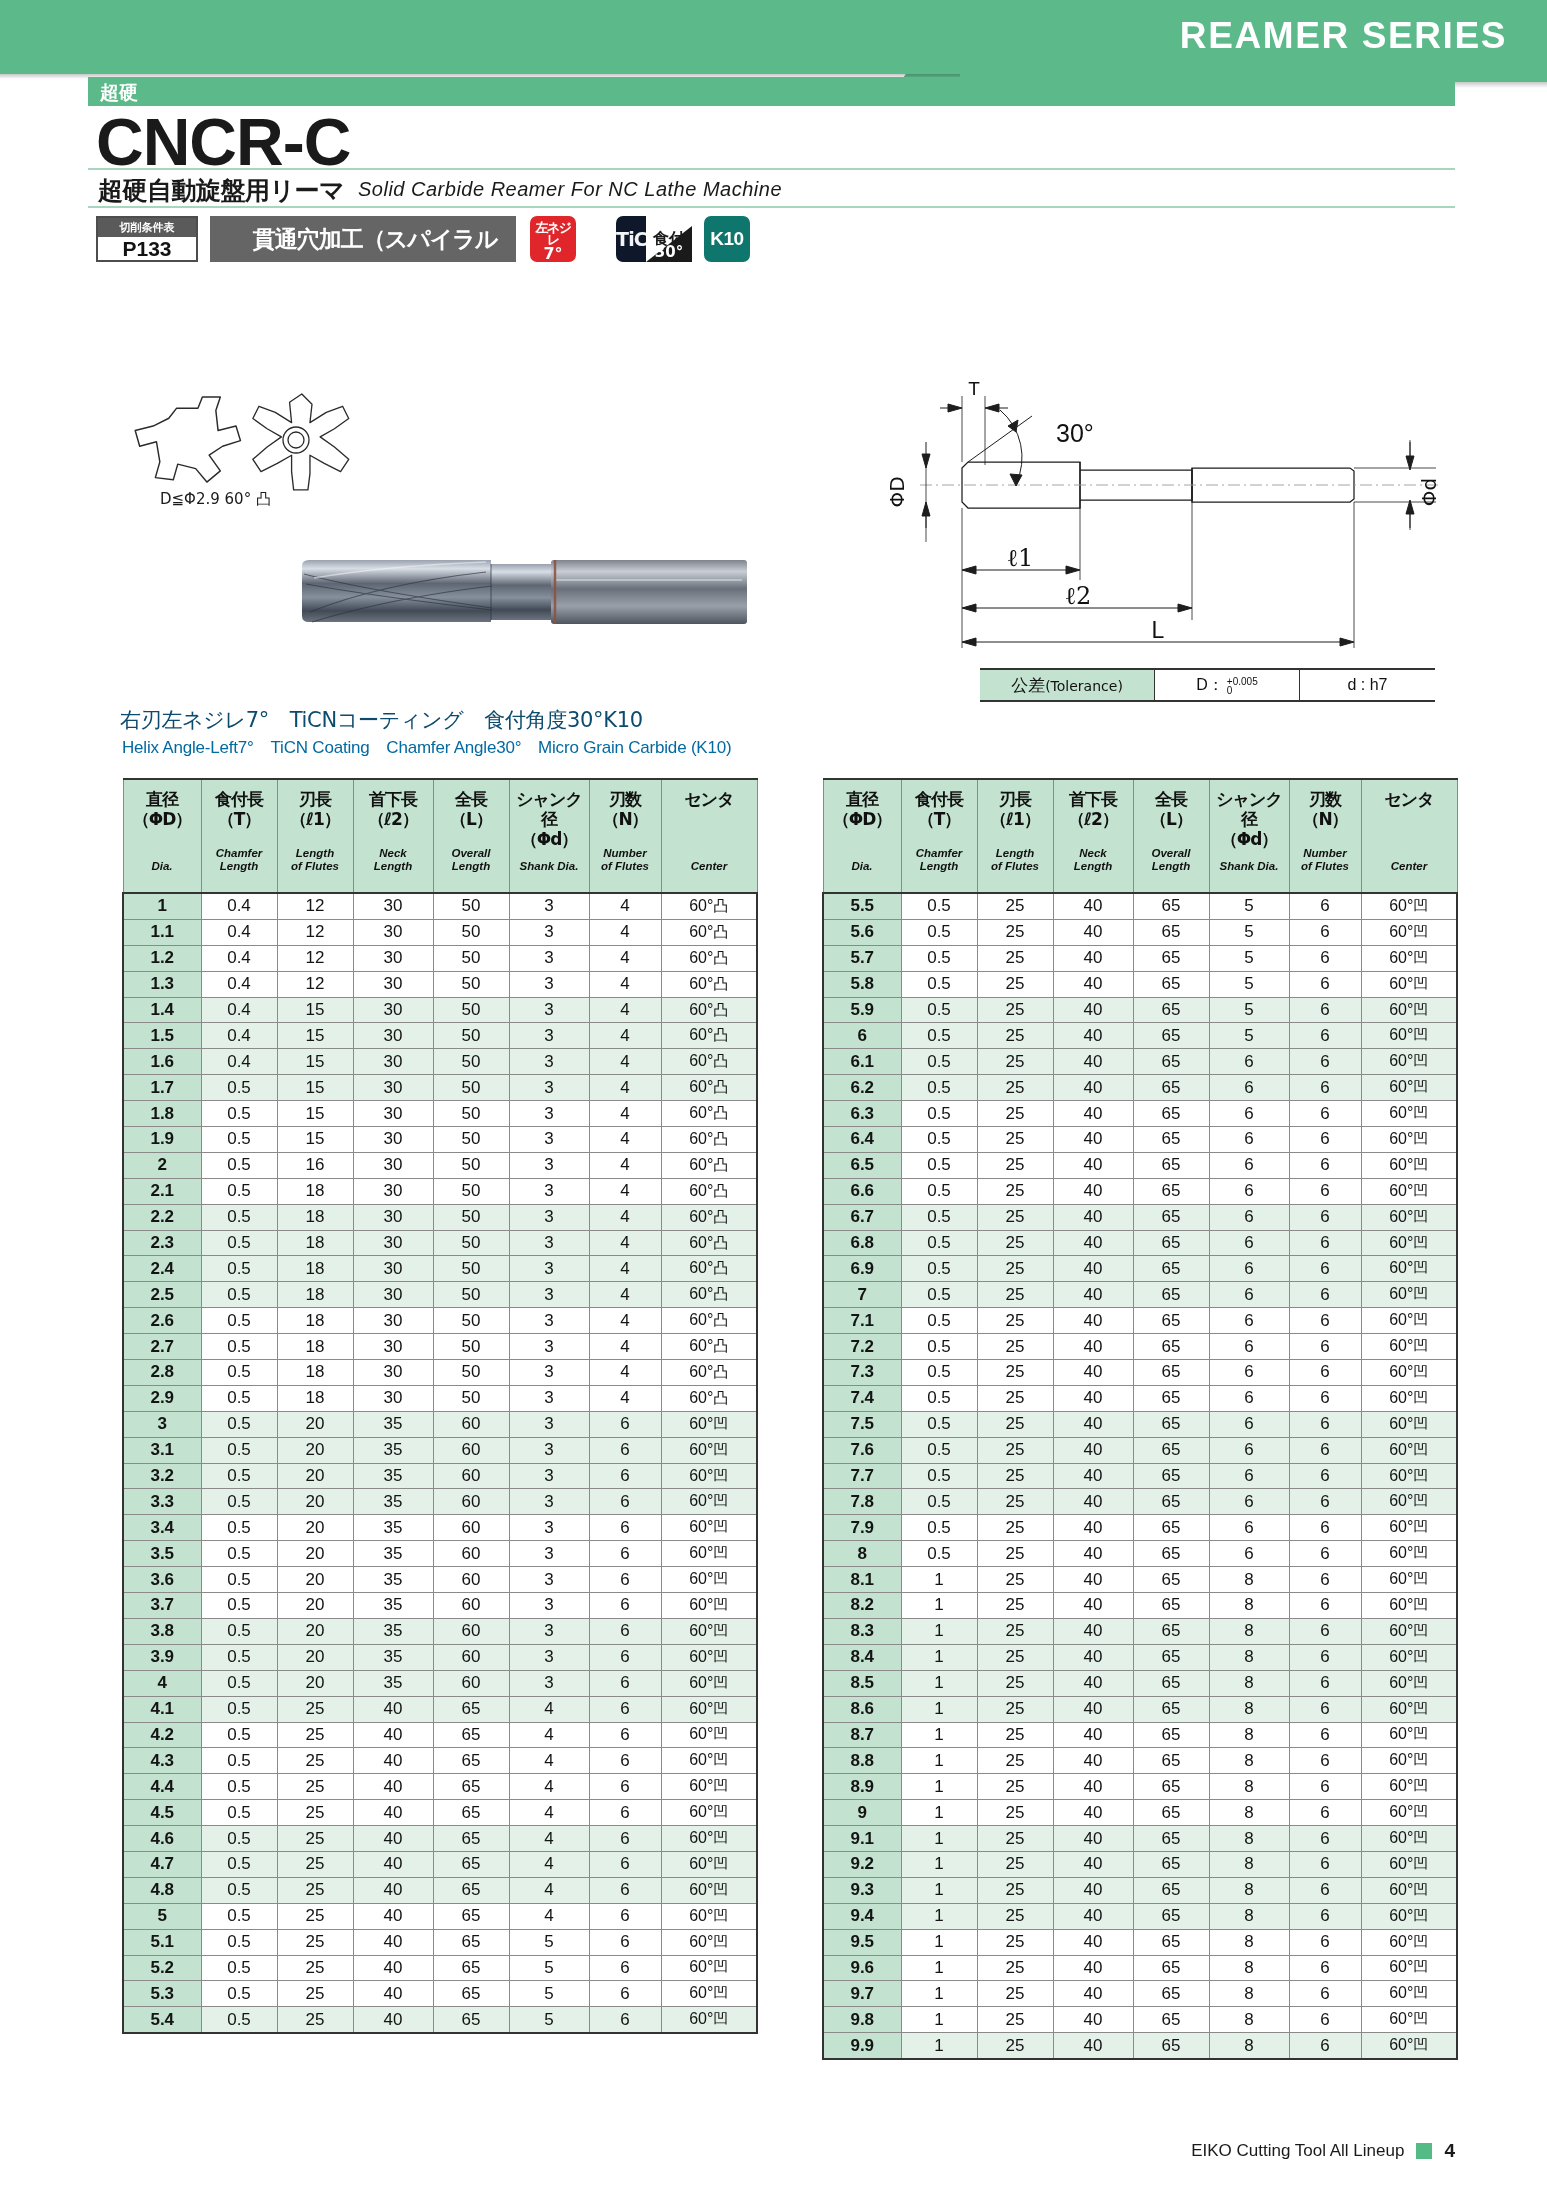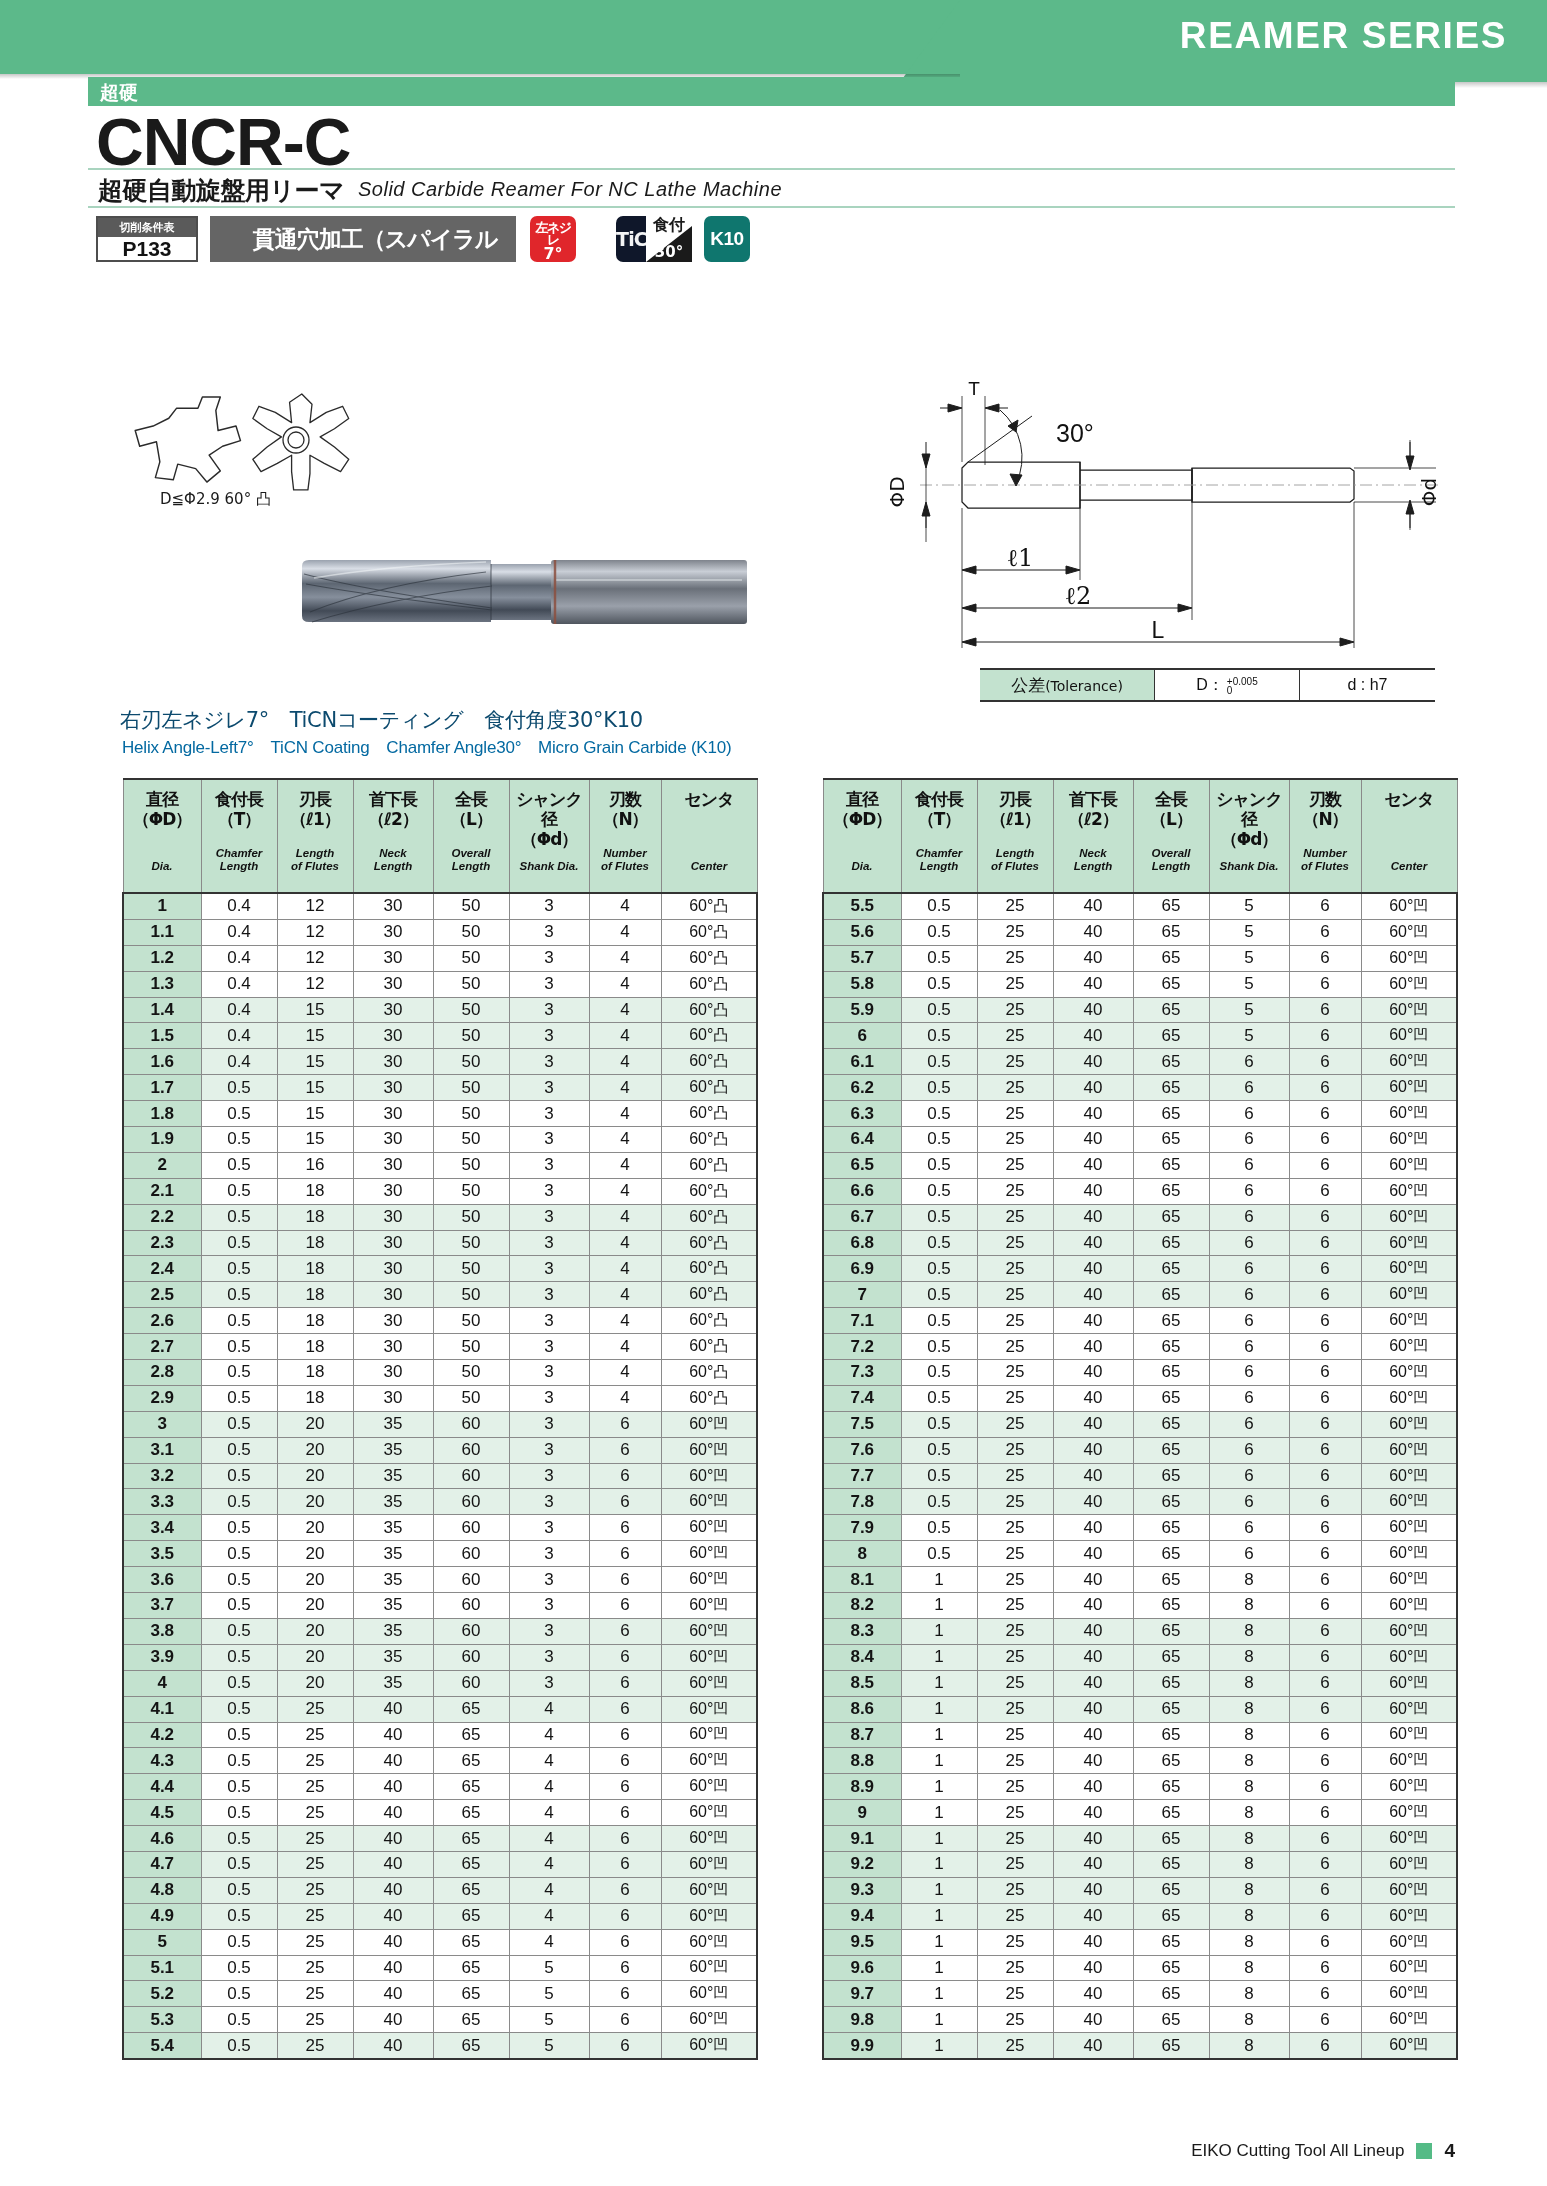--- a/index.html
+++ b/index.html
@@ -53,21 +53,21 @@
   .b-helix{left:530px;background:#e0262b;}
   .b-helix .l1{color:#fff;font-size:13px;font-weight:bold;text-align:center;
       line-height:12px;padding-top:6px;letter-spacing:-1.5px;}
   .b-helix .l2{color:#fff;font-size:16px;font-weight:bold;text-align:center;line-height:16px;}
   .b-ticn{left:616px;background:#0f172a;}
   .b-ticn .l1{color:#f3f4f5;font-size:19px;font-weight:bold;text-align:center;
       line-height:46px;letter-spacing:-.8px;}
   .b-cham{left:646px;background:#ffffff;border-radius:0;}
   .b-cham .tri{position:absolute;left:0;bottom:0;width:0;height:0;
       border-left:46px solid transparent;border-bottom:36px solid #1a1a1a;}
-  .b-cham .l1{position:absolute;top:0;left:0;width:46px;color:#1a1a1a;font-size:16px;
+  .b-cham .l1{position:absolute;top:14px;left:0;width:46px;color:#1a1a1a;font-size:16px;
       font-weight:bold;text-align:center;line-height:18px;}
   .b-cham .l2{position:absolute;bottom:2px;left:0;width:46px;color:#ffffff;font-size:15px;
       font-weight:bold;text-align:center;line-height:16px;}
   .b-k10{left:704px;background:#0f766e;}
   .b-k10 .l1{color:#fff;font-size:19px;font-weight:bold;text-align:center;
       line-height:46px;letter-spacing:-.5px;font-family:"Liberation Sans",sans-serif;}
 
   
   .xsec{position:absolute;top:388px;left:116px;width:320px;height:130px;}
   .xsec-cap{position:absolute;top:490px;left:160px;font-size:15px;color:#1a1a1a;
@@ -771,30 +771,20 @@
         <tr class="g">
           <td class="dia">4.8</td>
           <td>0.5</td>
           <td>25</td>
           <td>40</td>
           <td>65</td>
           <td>4</td>
           <td>6</td>
           <td class="ctr">60°<span class="cjk">凹</span></td>
         </tr>
-        <tr class="g">
-          <td class="dia">4.9</td>
-          <td>0.5</td>
-          <td>25</td>
-          <td>40</td>
-          <td>65</td>
-          <td>4</td>
-          <td>6</td>
-          <td class="ctr">60°<span class="cjk">凹</span></td>
-        </tr>
         <tr class="w">
           <td class="dia">5</td>
           <td>0.5</td>
           <td>25</td>
           <td>40</td>
           <td>65</td>
           <td>4</td>
           <td>6</td>
           <td class="ctr">60°<span class="cjk">凹</span></td>
         </tr>

